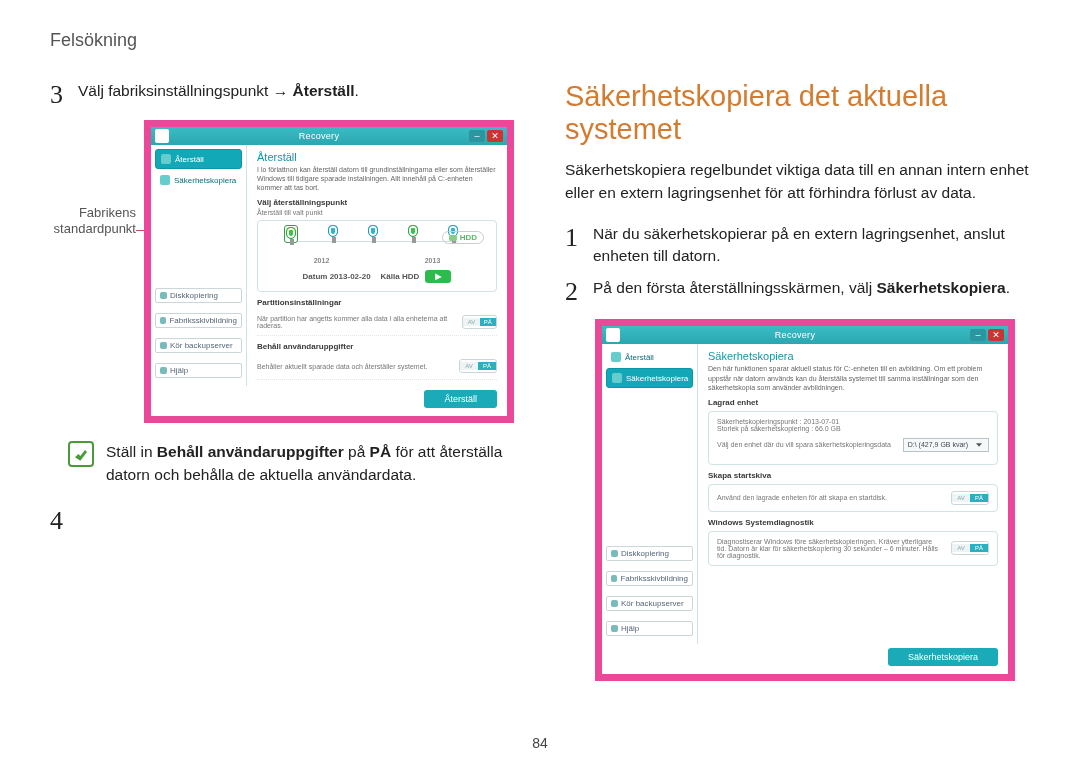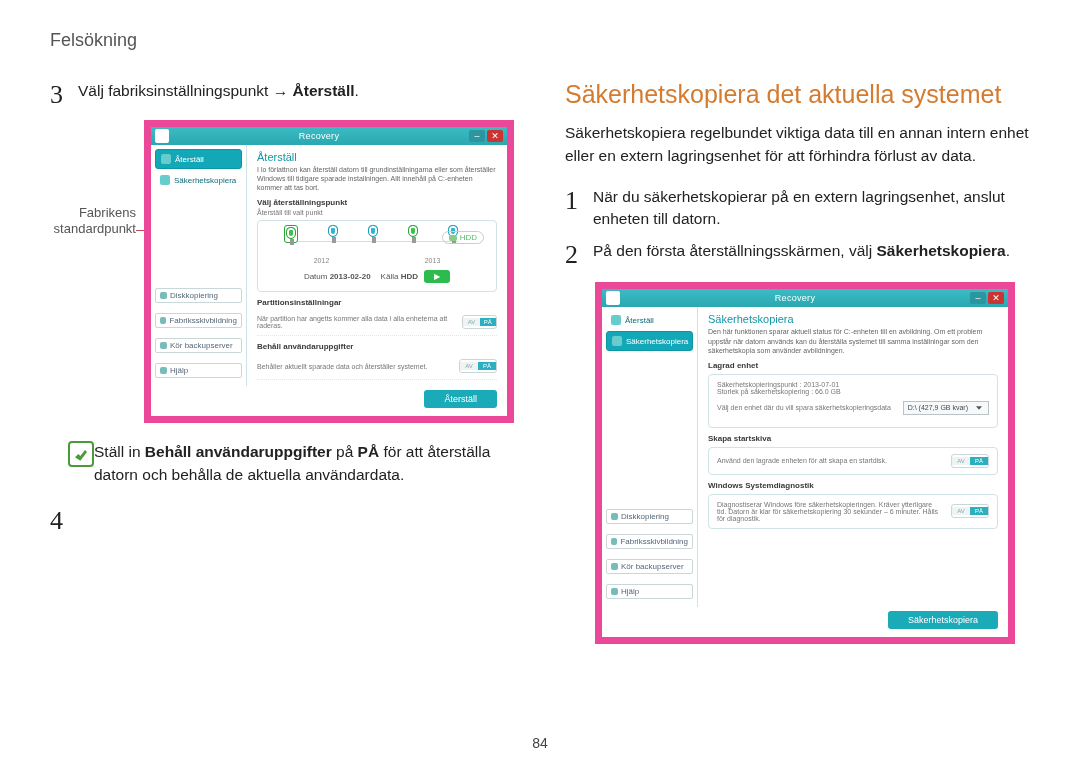--- a/index.html
+++ b/index.html
@@ -23,26 +23,26 @@
   }
   .col { flex: 1 1 0; }
   .stepnum {
     display: inline-block; width: 22px;
     font-size: 26px; color: #222; vertical-align: top;
     font-family: Georgia, serif;
   }
   .steprow { display: flex; align-items: flex-start; gap: 6px; margin-bottom: 10px; }
   .steptext { flex: 1; font-size: 15.5px; line-height: 1.45; }
   .h2 {
-    font-size: 25px; color: #d47b2f; font-weight: 500;
+    font-size: 29px; color: #d47b2f; font-weight: 500;
     margin-bottom: 12px;
   }
   .para { font-size: 15.5px; line-height: 1.5; margin-bottom: 18px; }
   .note {
-    display: flex; align-items: flex-start; 
+    display: flex; align-items: flex-start; gap: 12px;
     margin: 18px 0 20px 18px;
   }
   .note-icon {
     width: 26px; height: 26px; border: 2px solid #4a9a3a; border-radius: 4px;
     display: flex; align-items: center; justify-content: center; flex-shrink: 0;
   }
   .note-icon svg { width: 16px; height: 16px; }
   .pagenum { position: absolute; bottom: 12px; left: 0; right: 0; text-align: center; font-size: 14px; color: #444; }
 
   
@@ -88,21 +88,21 @@
   }
   .sbtn .dot { width: 7px; height: 7px; background:#7bb; border-radius:2px; }
   .appwin .main { flex: 1; padding: 6px 10px; }
   .mtitle { color: #1496a6; font-size: 11px; margin-bottom: 2px; }
   .mdesc { color: #666; font-size: 7px; line-height: 1.3; margin-bottom: 6px; }
   .msub { color: #3a3a3a; font-size: 8px; font-weight: bold; margin: 6px 0 2px; }
   .mtext { color: #777; font-size: 7px; }
   .timeline {
     border: 1px solid #d0e3e5; border-radius: 4px; padding: 10px 8px 8px;
     margin-top: 4px; position: relative;
-    display: flex; flex-direction: column; gap: 6px;
+    display: flex; flex-direction: column; gap: 6px; font-weight: bold;
   }
   .tl-row { position: relative; height: 20px; display:flex; align-items:center; }
   .tl-line { position:absolute; left:18px; right:30px; top:50%; height:1px; background:#cfe0e2; }
   .pin { width:10px; height:12px; border-radius: 5px 5px 6px 6px; position:relative; display:inline-block; }
   .pin::after { content:''; position:absolute; left:3px; top:11px; width:4px;height:6px;background:#999; }
   .pin.green{ background:#38c24a; box-shadow: inset 0 0 0 2px #fff; border:1px solid #2aa33b;}
   .pin.blue{ background:#2fb3d0; box-shadow: inset 0 0 0 2px #fff; border:1px solid #1e98b5;}
   .tl-pins { position:absolute; left:18px; right:30px; display:flex; justify-content:space-between; top:-6px;}
   .hdd-pill { position:absolute; right:4px; top:0; border:1px solid #ccc; border-radius:9px; padding:1px 6px; display:flex;align-items:center;gap:3px;color:#59b96a;}
   .tl-years { display:flex; justify-content:space-around; color:#888; font-size:7px;}

